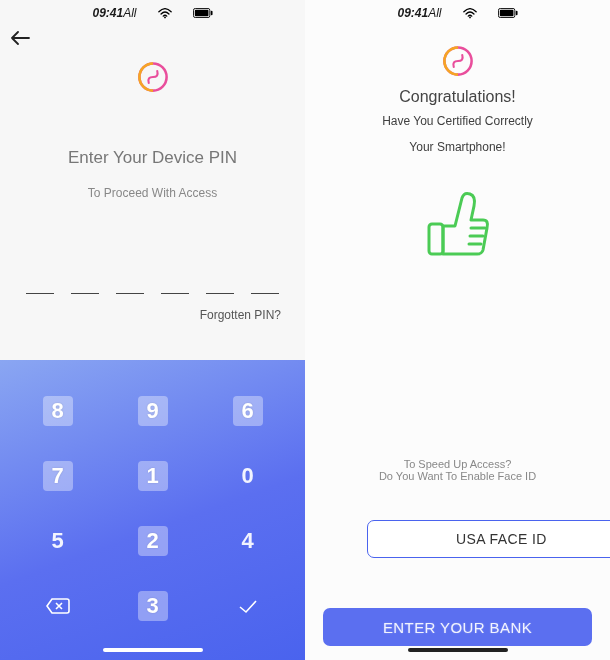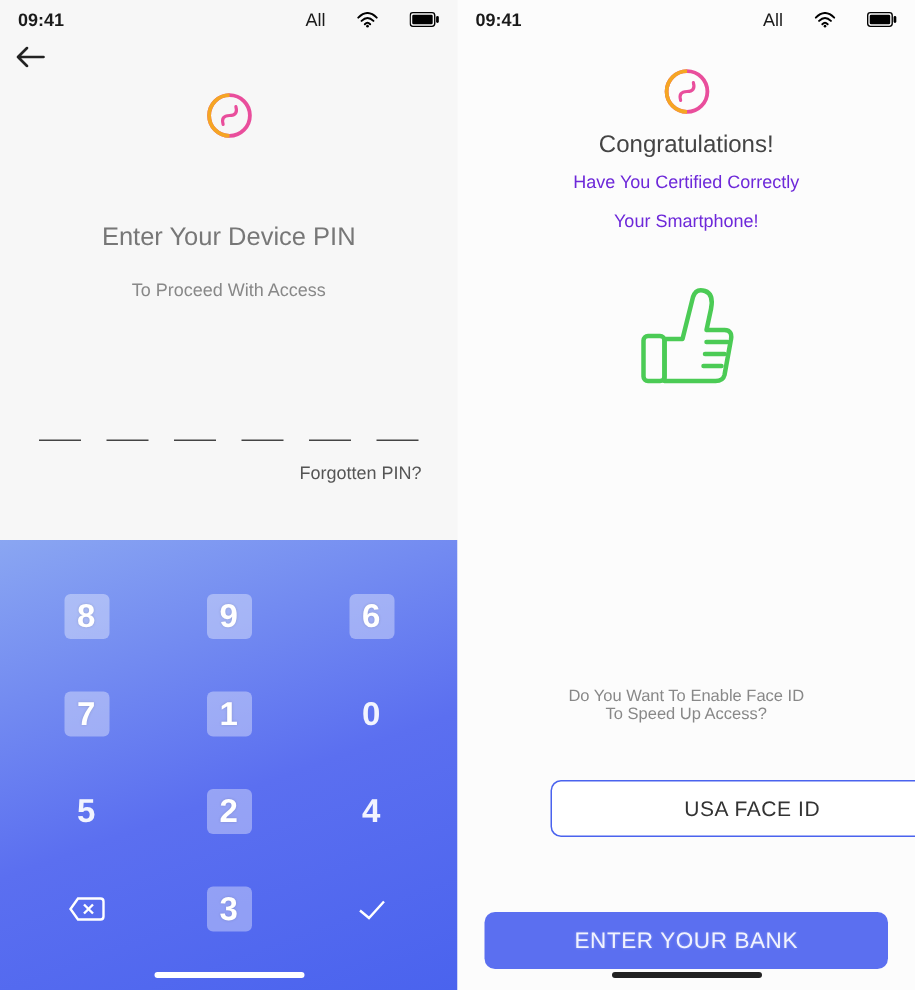--- a/index.html
+++ b/index.html
@@ -1,21 +1,21 @@
 <!DOCTYPE html>
 <html><head>
   <meta charset="utf-8">
   <style>
     * { margin: 0; padding: 0; box-sizing: border-box; font-family: -apple-system, BlinkMacSystemFont, "Segoe UI", Helvetica, Arial, sans-serif; }
     body { width: 610px; height: 660px; display: flex; background: #f4f4f4; overflow: hidden; }
     .screen { width: 305px; height: 660px; position: relative; display: flex; flex-direction: column; background: #fbfbfb; }
     .screen-left { background: #f7f7f7; }
     .screen-right { background: #fcfcfc; }
 
-    .status-bar { height: 26px; display: flex; align-items: center; justify-content: space-between; padding: 0 12px; font-size: 12px; font-weight: 600; color: #1a1a1a; }
+    .status-bar { height: 26px; display: flex; align-items: center; justify-content: center; padding: 0 12px; font-size: 12px; font-weight: 600; color: #1a1a1a; font-style: italic; }
     .status-right { display: flex; align-items: center; gap: 21px; font-weight: 500; }
     .status-right .label { font-size: 12px; }
 
     .back-btn { padding: 4px 10px; font-size: 18px; line-height: 1; text-align: left; cursor: pointer; }
 
     .logo { width: 34px; height: 34px; margin: 2px auto 6px; }
 
     .heading { text-align: center; font-size: 17px; color: #777; font-weight: 400; }
     .subheading { text-align: center; font-size: 12px; color: #888; margin-top: 18px; }
 
@@ -26,21 +26,21 @@
     .forgotten { text-align: right; padding: 14px 24px 0 0; font-size: 12px; color: #555; }
 
     .keypad { margin-top: auto; height: 300px; background: linear-gradient(160deg, #8aa6f2 0%, #5b6ff0 55%, #4a63ee 100%); display: grid; grid-template-columns: repeat(3, 1fr); grid-template-rows: repeat(4, 1fr); align-items: center; justify-items: center; padding: 18px 10px 22px; position: relative; }
     .key { font-size: 22px; font-weight: 700; color: #fff; width: 30px; height: 30px; display: flex; align-items: center; justify-content: center; cursor: pointer; }
     .key-boxed { background: rgba(255,255,255,0.36); border-radius: 4px; text-shadow: 0 0 2px rgba(0,0,0,0.15); }
     .key-plain { color: rgba(255,255,255,0.92); }
     .key-back svg, .key-ok svg { width: 26px; height: 26px; stroke: #fff; stroke-width: 1.6; fill: none; }
 
     .congrats-block { padding-top: 10px; text-align: center; }
     .congrats-title { font-size: 16px; color: #444; font-weight: 500; margin-top: 10px; text-align: center; }
-    .congrats-line { font-size: 12px; color: #6d28d9; margin-top: 8px; }
+    .congrats-line { font-size: 12px; color: #404040; margin-top: 8px; }
 
     .thumb-wrap { margin: 30px auto 0; width: 70px; height: 80px; }
 
     .faceid-block { margin-top: auto; padding: 0 18px 14px; text-align: center; }
     .faceid-q { font-size: 11px; color: #888; }
     .btn { display: block; width: 100%; height: 38px; border-radius: 7px; font-size: 14px; letter-spacing: 0.4px; display: flex; align-items: center; justify-content: center; margin-top: 38px; cursor: pointer; }
     .btn-outline { border: 1.5px solid #4a63ee; color: #333; font-weight: 500; background: #fff; margin-left: 44px; }
     .btn-filled { background: #5b6ff0; color: rgba(255,255,255,0.9); font-weight: 500; margin-top: 50px; font-size: 15px; text-shadow: 0 0 2px rgba(255,255,255,0.3); }
 
     .home-indicator { position: absolute; bottom: 8px; left: 50%; transform: translateX(-50%); width: 100px; height: 4px; background: #222; border-radius: 2px; }
@@ -154,20 +154,20 @@
     <div class="thumb-wrap">
       <svg viewBox="0 0 70 80">
         <rect x="6" y="40" width="14" height="30" rx="3" fill="none" stroke="#4bcb55" stroke-width="3"></rect>
         <path d="M20 42 L32 42 L39 14 Q41 8 47 10 Q53 12 51 22 L48 36 L60 36 Q66 36 64 44 L60 66 Q59 70 54 70 L20 70 Z" fill="none" stroke="#4bcb55" stroke-width="3" stroke-linejoin="round"></path>
         <path d="M48 44 L62 44 M47 52 L60 52 M46 60 L58 60" stroke="#4bcb55" stroke-width="3" fill="none" stroke-linecap="round"></path>
       </svg>
     </div>
   </div>
 
   <div class="faceid-block">
+    <div class="faceid-q">To Speed Up Access?</div>
     <div class="faceid-q">Do You Want To Enable Face ID</div>
-    <div class="faceid-q">To Speed Up Access?</div>
     <div class="btn btn-outline">USA FACE ID</div>
     <div class="btn btn-filled">ENTER YOUR BANK</div>
   </div>
 
   <div class="home-indicator"></div>
 </div>
 
 </body></html>

